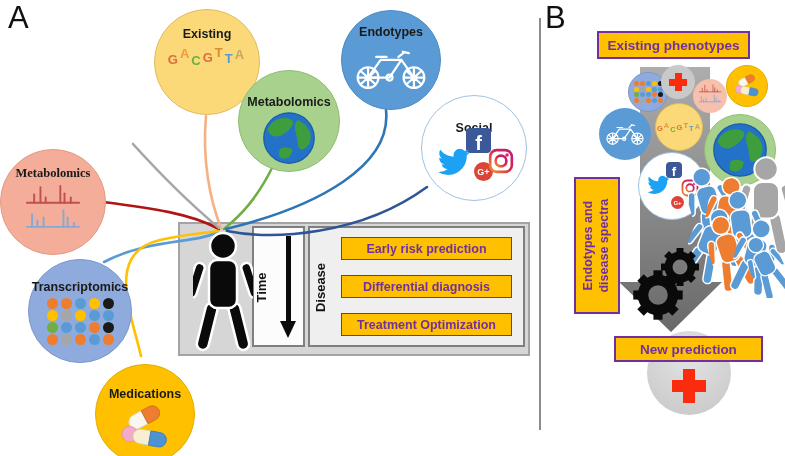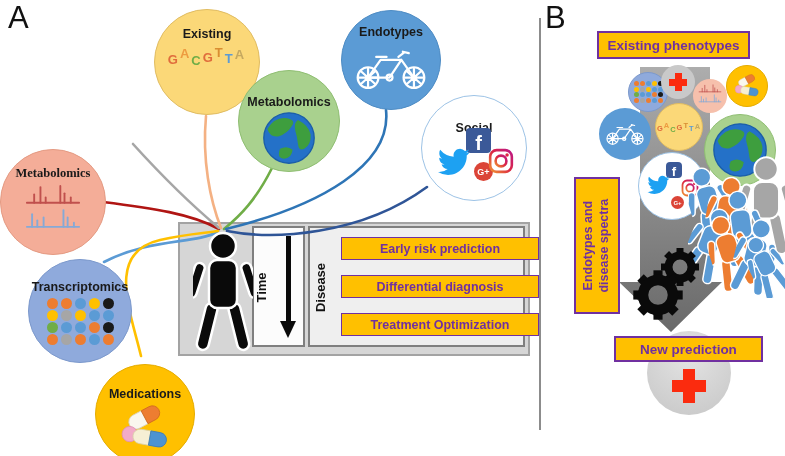--- a/index.html
+++ b/index.html
@@ -6,21 +6,21 @@
   #stage{position:relative;width:785px;height:456px;background:#fff;overflow:hidden;
          font-family:"Liberation Sans","DejaVu Sans",sans-serif;}
   .abs{position:absolute;}
   .circle{position:absolute;border-radius:50%;text-align:center;box-sizing:border-box;}
   .circle-label{display:block;font-weight:700;font-size:12.5px;color:#1a1a1a;white-space:nowrap;}
   .panel-letter{font-size:31px;color:#111;font-weight:400;}
   .cross{position:absolute;}
   .cross .v,.cross .h{position:absolute;background:#fb2b0e;}
   .gold-box{position:absolute;background:#FFC000;border:2px solid #7030A0;box-sizing:border-box;
             display:flex;align-items:center;justify-content:center;color:#7030A0;font-weight:700;}
-  .outcome{position:absolute;left:31px;width:198px;height:23px;background:#FFC000;border:1.5px solid #7030A0;
+  .outcome{position:absolute;left:31px;width:171px;height:23px;background:#FFC000;border:1.5px solid #7030A0;
            box-sizing:border-box;display:flex;align-items:center;justify-content:center;
            color:#7030A0;font-weight:700;font-size:12.5px;white-space:nowrap;}
   .rot{transform:rotate(-90deg);transform-origin:center;white-space:nowrap;}
   .dot-row{display:flex;justify-content:center;}
   .dots-lg .dot-row{margin:1px 0;}
   .dots-lg .dot{width:11px;height:11px;border-radius:50%;margin:0 1.5px;display:inline-block;}
   .dots-sm .dot-row{margin:0.5px 0;}
   .dots-sm .dot{width:5px;height:5px;border-radius:50%;margin:0 0.5px;display:inline-block;}
   .dna-lg{font-size:13px;font-weight:700;letter-spacing:2px;display:block;}
   .dna-lg span{display:inline-block;position:relative;}

